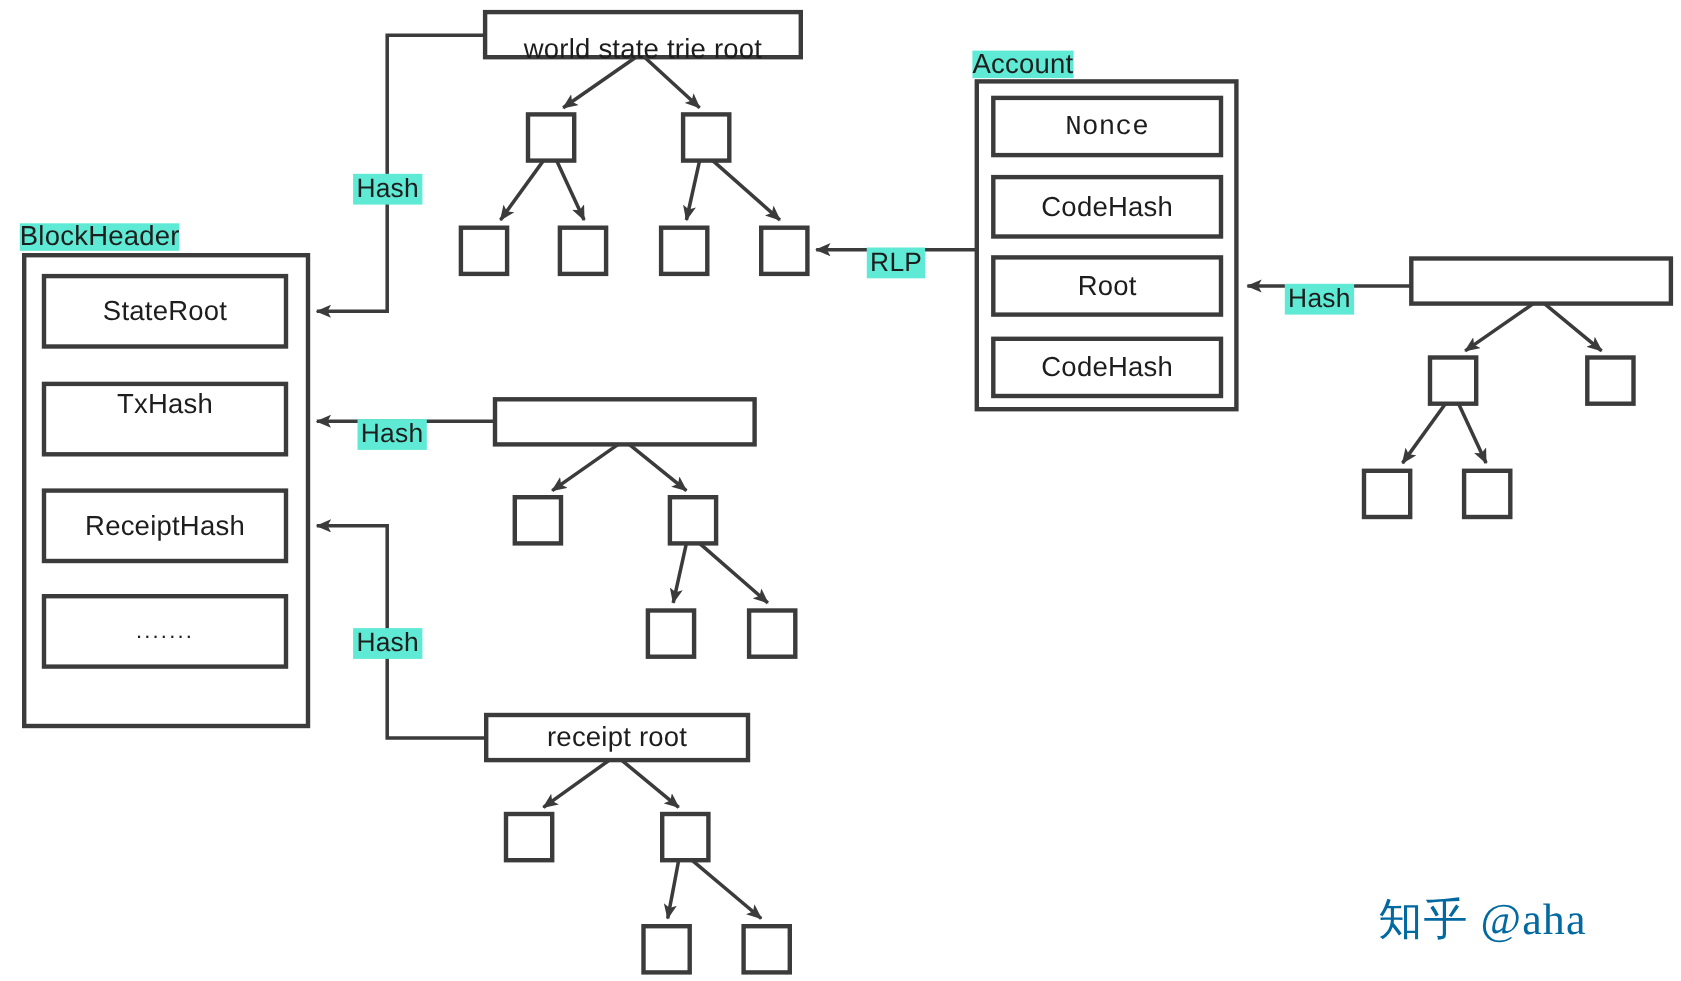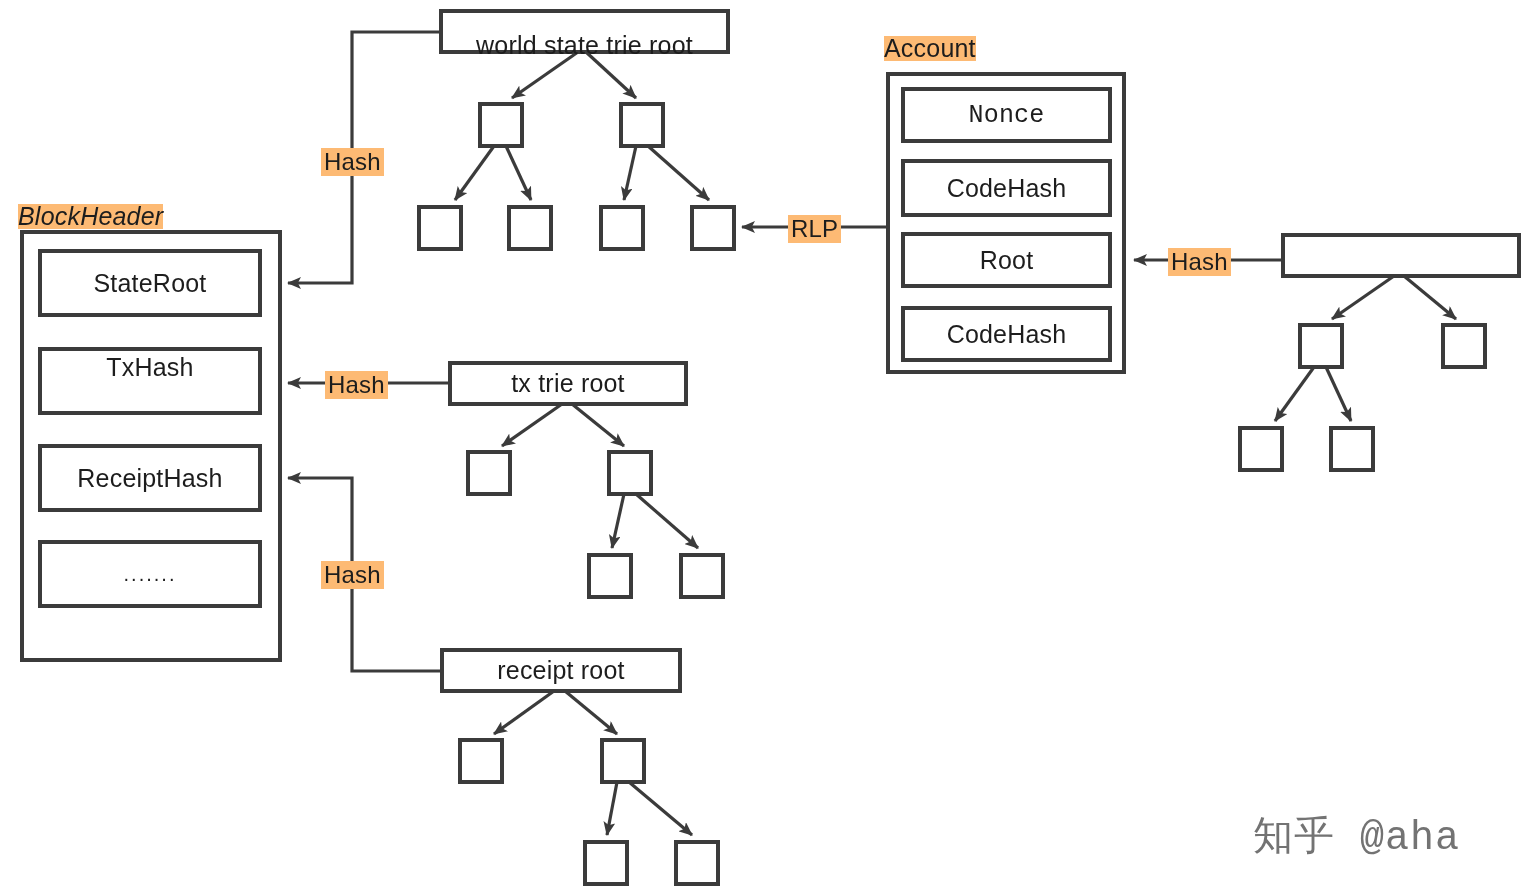--- a/index.html
+++ b/index.html
@@ -20,23 +20,24 @@
   svg.layer {
     position: absolute;
     left: 0;
     top: 0;
     width: 1528px;
     height: 892px;
   }
   .lbl {
     position: absolute;
     color: #1d1d1d;
-    background: #fdba74;
+    background: #5eead4;
     white-space: nowrap;
     line-height: 1;
+    margin-top: 10px;
   }
   .group-title {
     font-size: 25px;
     letter-spacing: 0.2px;
   }
   .edge-label {
     font-size: 24px;
     padding: 2px 3px;
     letter-spacing: 0.2px;
   }
@@ -50,25 +51,25 @@
     letter-spacing: 0.2px;
     text-align: center;
     pointer-events: none;
   }
   .dots {
     font-size: 20px;
     letter-spacing: 2px;
   }
   .watermark {
     position: absolute;
-    color: #737373;
+    color: #0369a1;
     font-size: 40px;
     letter-spacing: 1px;
     white-space: nowrap;
-    font-family: Liberation Mono, monospace;
+    font-family: Liberation Serif, serif;
   }
 </style>
 </head>
 <body>
 
 <div id="canvas">
 
   <svg class="layer" viewBox="0 0 1528 892" xmlns="http://www.w3.org/2000/svg">
     <defs>
       <marker id="ah" markerWidth="14" markerHeight="12" refX="13" refY="6" orient="auto" markerUnits="userSpaceOnUse">
@@ -150,35 +151,34 @@
       <path d="M450,383 L288,383" marker-end="url(#ah)"></path>
       
       <path d="M442,671 L352,671 L352,478 L288,478" marker-end="url(#ah)"></path>
        rightmost world-state leaf --&gt;
       <path d="M888,227 L742,227" marker-end="url(#ah)"></path>
        Account.Root --&gt;
       <path d="M1283,260 L1134,260" marker-end="url(#ah)"></path>
     </g>
   </svg>
 
-  <div class="lbl group-title" style="left:18px; top:204px;font-style:italic;">BlockHeader</div>
+  <div class="lbl group-title" style="left:18px; top:193px;">BlockHeader</div>
   <div class="lbl group-title" style="left:884px; top:36px;">Account</div>
 
   <div class="boxtext" style="left:40px; top:251px; width:220px; height:64px;">StateRoot</div>
   <div class="boxtext" style="left:40px; top:335px; width:220px; height:64px;">TxHash</div>
   <div class="boxtext" style="left:40px; top:446px; width:220px; height:64px;">ReceiptHash</div>
   <div class="boxtext dots" style="left:40px; top:542px; width:220px; height:64px;">.......</div>
 
   <div class="boxtext" style="left:903px; top:89px; width:207px; height:52px;font-family:Liberation Mono, monospace;">Nonce</div>
   <div class="boxtext" style="left:903px; top:161px; width:207px; height:54px;">CodeHash</div>
   <div class="boxtext" style="left:903px; top:308px; width:207px; height:52px;">CodeHash</div>
   <div class="boxtext" style="left:903px; top:234px; width:207px; height:52px;">Root</div>
 
   <div class="boxtext" style="left:441px; top:11px; width:287px; height:41px;margin-top:14px;">world state trie root</div>
-  <div class="boxtext" style="left:450px; top:363px; width:236px; height:41px;">tx trie root</div>
   <div class="boxtext" style="left:442px; top:650px; width:238px; height:41px;">receipt root</div>
 
   <div class="lbl edge-label" style="left:321px; top:148px;">Hash</div>
   <div class="lbl edge-label" style="left:325px; top:371px;">Hash</div>
   <div class="lbl edge-label" style="left:321px; top:561px;">Hash</div>
   <div class="lbl edge-label" style="left:788px; top:215px;">RLP</div>
   <div class="lbl edge-label" style="left:1168px; top:248px;">Hash</div>
 
   <div class="watermark" style="left:1253px; top:808px;">知乎 @aha</div>
 

